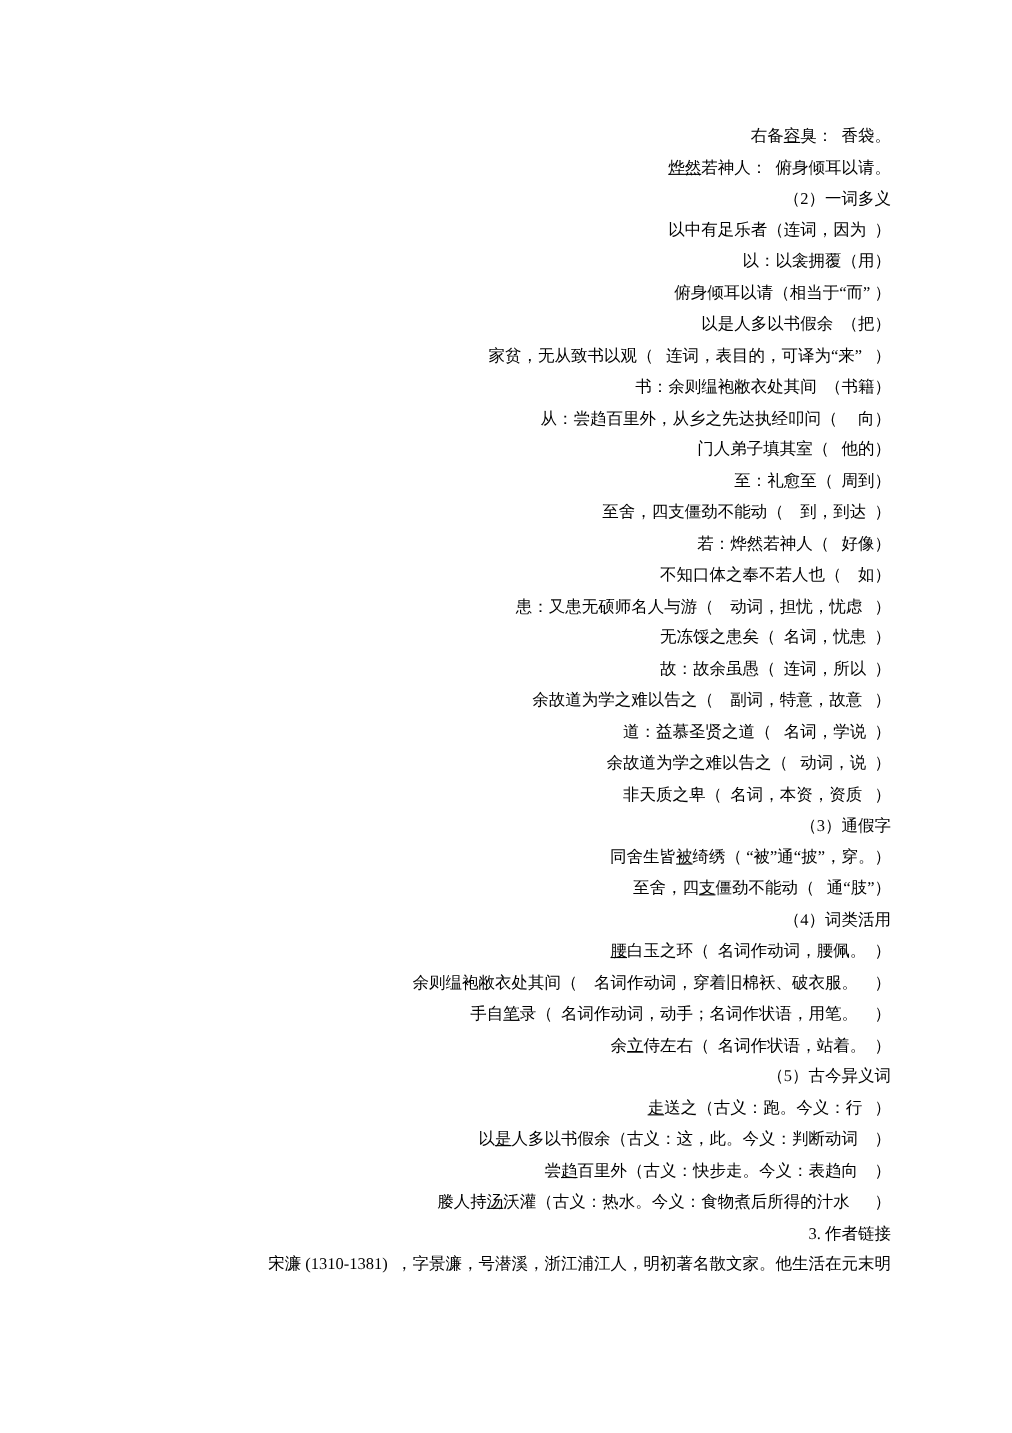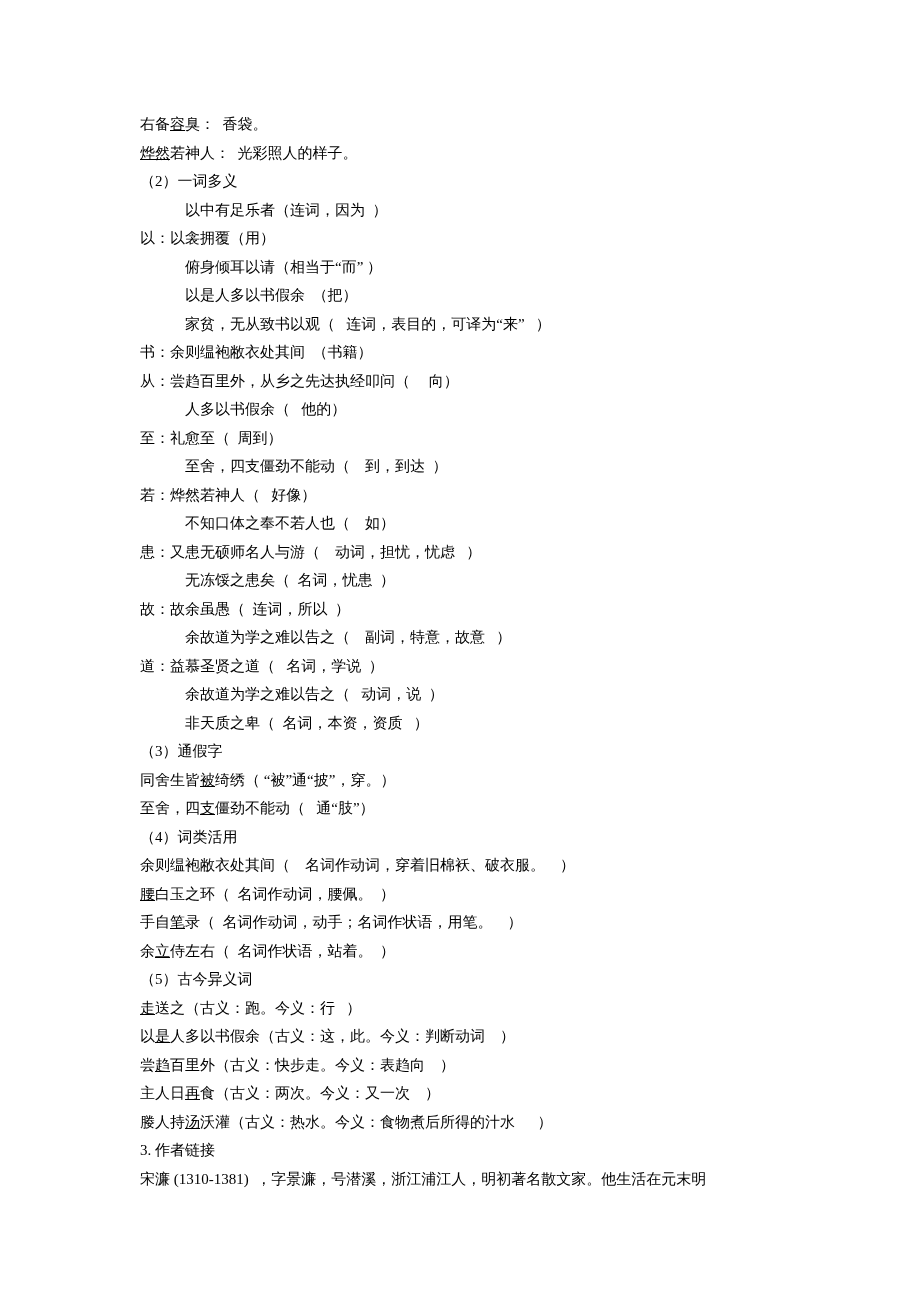--- a/index.html
+++ b/index.html
@@ -12,62 +12,62 @@
     color: #000;
     width: 920px;
   }
   .page {
     padding: 110px 110px 30px 110px;
     box-sizing: border-box;
   }
   .line {
     white-space: pre;
     margin: 0;
+    text-align: right;
   }
   .u {
     text-decoration: underline;
   }
 </style>
 </head>
 <body>
 
 <div class="page">
   <div id="content">
       <p class="line">　　<span>右备</span><span class="u">容</span><span>臭：</span><span>  香袋。</span></p>
-      <p class="line">　　<span class="u">烨然</span><span>若神人：</span><span>  光彩照人的样子。</span></p>
+      <p class="line">　　<span class="u">烨然</span><span>若神人：</span><span>  俯身倾耳以请。</span></p>
       <p class="line">　　<span>（2）一词多义</span></p>
       <p class="line">　　　　　<span>以中有足乐者</span><span>（连词，因为  ）</span></p>
       <p class="line">　　<span>以：以衾拥覆</span><span>（用）</span></p>
       <p class="line">　　　　　<span>俯身倾耳以请</span><span>（相当于“而”</span><span> ）</span></p>
       <p class="line">　　　　　<span>以是人多以书假余</span><span>  （把）</span></p>
       <p class="line">　　　　　<span>家贫，无从致书以观（</span><span>   连词，表目的，可译为“来”</span><span>   ）</span></p>
       <p class="line">　　<span>书：余则缊袍敝衣处其间</span><span>  （书籍）</span></p>
       <p class="line">　　<span>从：尝趋百里外，从乡之先达执经叩问（</span><span>     向）</span></p>
-      <p class="line">　　　　　<span>人多以书假余（</span><span>   他的）</span></p>
+      <p class="line">　　　　　<span>门人弟子填其室（</span><span>   他的）</span></p>
       <p class="line">　　<span>至：礼愈至（</span><span>  周到）</span></p>
       <p class="line">　　　　　<span>至舍，四支僵劲不能动（</span><span>    到，到达  ）</span></p>
       <p class="line">　　<span>若：烨然若神人（</span><span>   好像）</span></p>
       <p class="line">　　　　　<span>不知口体之奉不若人也（</span><span>    如）</span></p>
       <p class="line">　　<span>患：又患无硕师名人与游（</span><span>    动词，担忧，忧虑</span><span>   ）</span></p>
       <p class="line">　　　　　<span>无冻馁之患矣（</span><span>  名词，忧患  ）</span></p>
       <p class="line">　　<span>故：故余虽愚（</span><span>  连词，所以  ）</span></p>
       <p class="line">　　　　　<span>余故道为学之难以告之（</span><span>    副词，特意，故意</span><span>   ）</span></p>
       <p class="line">　　<span>道：益慕圣贤之道（</span><span>   名词，学说  ）</span></p>
       <p class="line">　　　　　<span>余故道为学之难以告之（</span><span>   动词，说</span><span>  ）</span></p>
       <p class="line">　　　　　<span>非天质之卑（</span><span>  名词，本资，资质</span><span>   ）</span></p>
       <p class="line">　　<span>（3）通假字</span></p>
       <p class="line">　　<span>同舍生皆</span><span class="u">被</span><span>绮绣（</span><span> “被”通“披”</span><span>，穿。）</span></p>
       <p class="line">　　<span>至舍，四</span><span class="u">支</span><span>僵劲不能动（</span><span>   通“肢”）</span></p>
       <p class="line">　　<span>（4）词类活用</span></p>
+      <p class="line">　　<span class="u">腰</span><span>白玉之环（</span><span>  名词作动词，腰佩。</span><span>  ）</span></p>
       <p class="line">　　<span>余则缊袍敝衣处其间（</span><span>    名词作动词，穿着旧棉袄、破衣服。</span><span>    ）</span></p>
-      <p class="line">　　<span class="u">腰</span><span>白玉之环（</span><span>  名词作动词，腰佩。</span><span>  ）</span></p>
       <p class="line">　　<span>手自</span><span class="u">笔</span><span>录（</span><span>  名词作动词，动手；名词作状语，用笔。</span><span>    ）</span></p>
       <p class="line">　　<span>余</span><span class="u">立</span><span>侍左右（</span><span>  名词作状语，站着。</span><span>  ）</span></p>
       <p class="line">　　<span>（5）古今异义词</span></p>
       <p class="line">　　<span class="u">走</span><span>送之</span><span>（古义：跑。今义：行</span><span>   ）</span></p>
       <p class="line">　　<span>以</span><span class="u">是</span><span>人多以书假余</span><span>（古义：这，此。今义：判断动词</span><span>    ）</span></p>
       <p class="line">　　<span>尝</span><span class="u">趋</span><span>百里外</span><span>（古义：快步走。今义：表趋向</span><span>    ）</span></p>
-      <p class="line">　　<span>主人日</span><span class="u">再</span><span>食</span><span>（古义：两次。今义：又一次</span><span>    ）</span></p>
       <p class="line">　　<span>媵人持</span><span class="u">汤</span><span>沃灌</span><span>（古义：热水。今义：食物煮后所得的汁水</span><span>      ）</span></p>
       <p class="line">　　<span>3. 作者链接</span></p>
       <p class="line">　　<span>宋濂 (1310-1381)  ，字景濂，号潜溪，浙江浦江人，明初著名散文家。他生活在元末明</span></p>
     </div>
 </div>
 
 </body></html>

